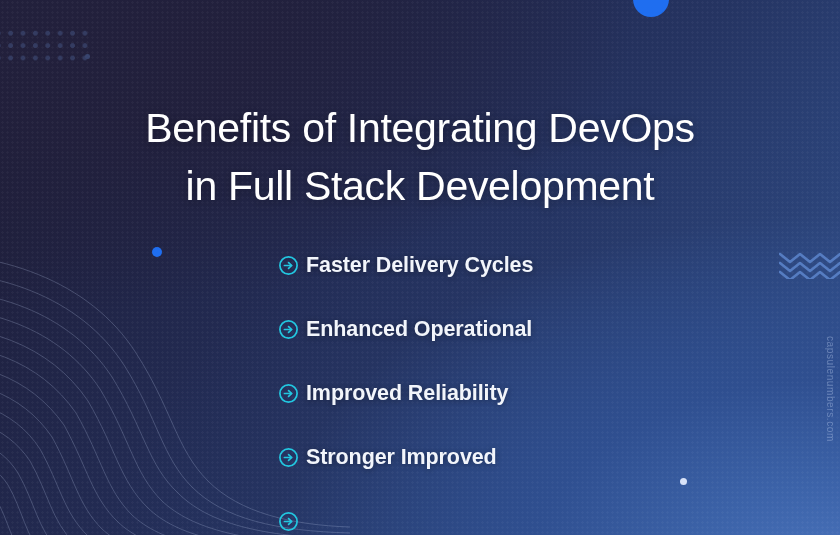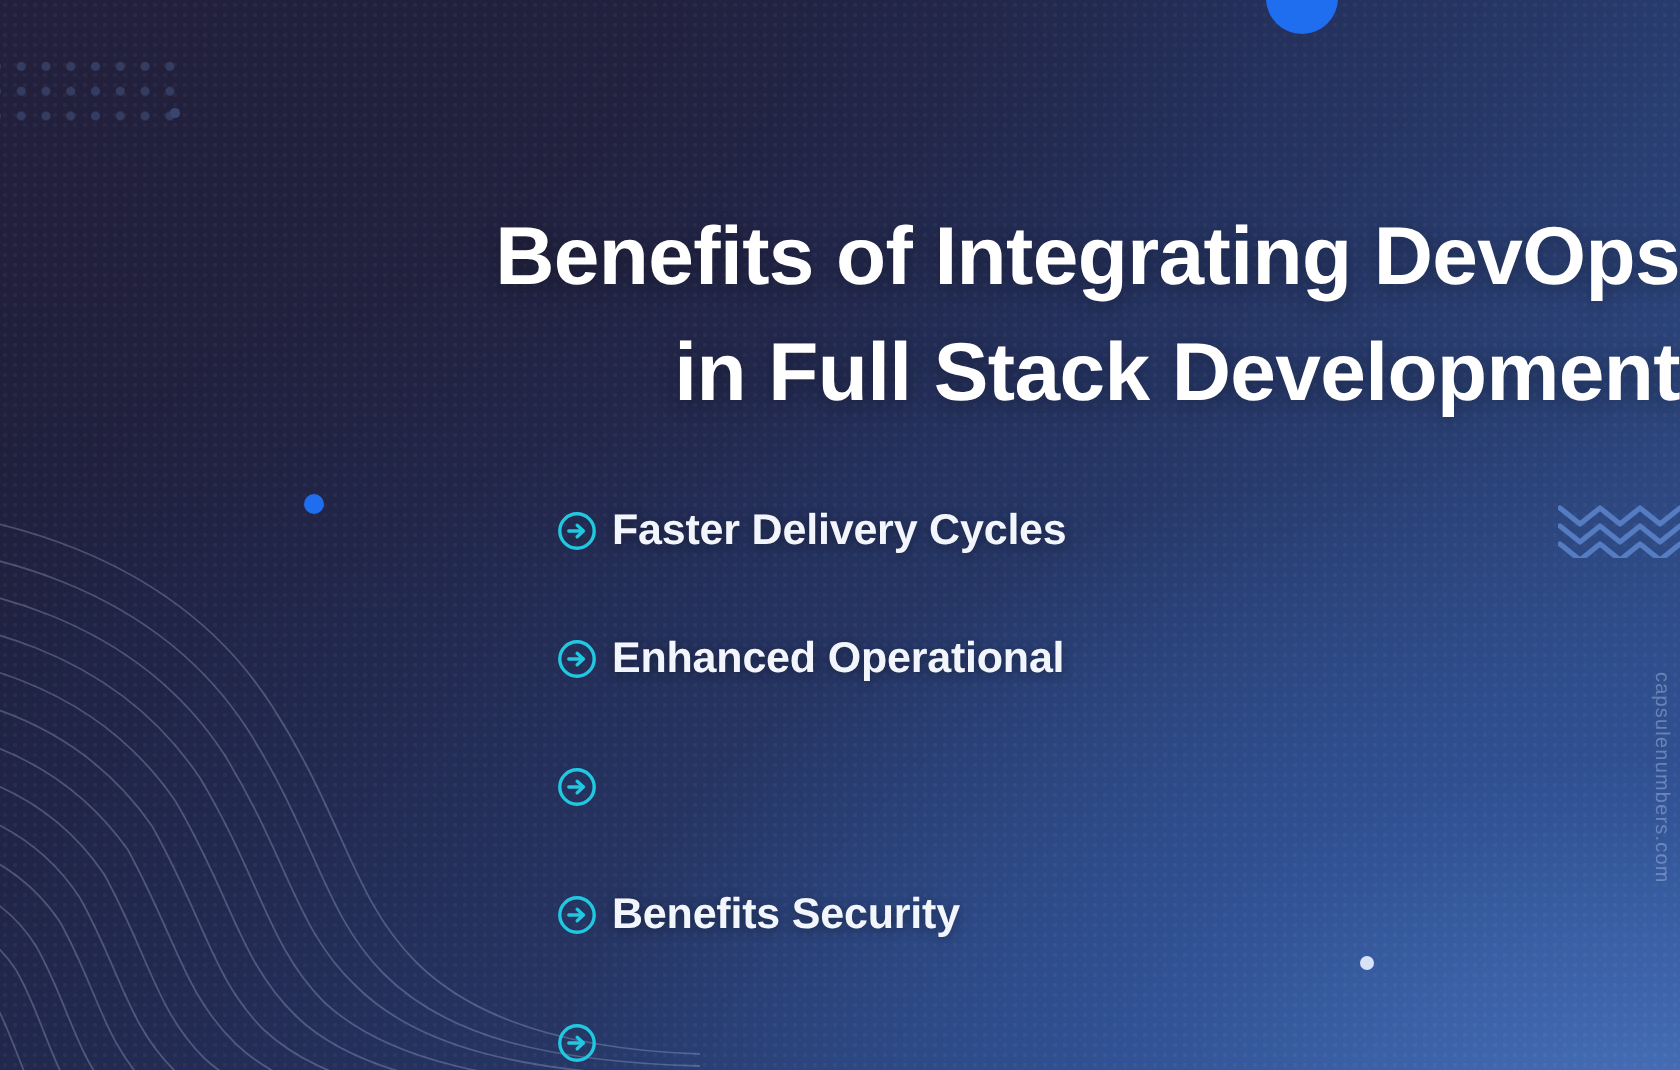--- a/index.html
+++ b/index.html
@@ -107,25 +107,25 @@
     border-radius: 50%;
     background: rgba(230,238,255,0.92);
   }
 
   
   .title {
     position: absolute;
     left: 0;
     right: 0;
     top: 72px;
-    text-align: right;
+    text-align: center;
     color: #ffffff;
     font-size: 41px;
     line-height: 58px;
-    font-weight: 700;
+    font-weight: 400;
     letter-spacing: -0.3px;
     text-shadow: 0 2px 10px rgba(0,0,0,0.28);
     white-space: pre-line;
   }
 
   
   .bullets {
     position: absolute;
     left: 278px;
     top: 243px;
@@ -250,31 +250,32 @@
     </div>
 
     <div class="bullet-row">
       <span class="bullet-icon">
         <svg width="21" height="21" viewBox="0 0 21 21" fill="none" xmlns="http://www.w3.org/2000/svg">
           <circle cx="10.5" cy="10.5" r="8.6" stroke="#22c7e0" stroke-width="1.7"></circle>
           <path d="M6.4 10.5 H13.4" stroke="#22c7e0" stroke-width="1.7" stroke-linecap="round"></path>
           <path d="M10.6 7.6 L13.7 10.5 L10.6 13.4" stroke="#22c7e0" stroke-width="1.7" stroke-linecap="round" stroke-linejoin="round"></path>
         </svg>
       </span>
-    </div>
-
-    <div class="bullet-row">
-      <span class="bullet-icon">
-        <svg width="21" height="21" viewBox="0 0 21 21" fill="none" xmlns="http://www.w3.org/2000/svg">
-          <circle cx="10.5" cy="10.5" r="8.6" stroke="#22c7e0" stroke-width="1.7"></circle>
-          <path d="M6.4 10.5 H13.4" stroke="#22c7e0" stroke-width="1.7" stroke-linecap="round"></path>
-          <path d="M10.6 7.6 L13.7 10.5 L10.6 13.4" stroke="#22c7e0" stroke-width="1.7" stroke-linecap="round" stroke-linejoin="round"></path>
-        </svg>
-      </span>
-      <span class="bullet-label">Benefits Security</span>
+      <span class="bullet-label">Improved Reliability</span>
+    </div>
+
+    <div class="bullet-row">
+      <span class="bullet-icon">
+        <svg width="21" height="21" viewBox="0 0 21 21" fill="none" xmlns="http://www.w3.org/2000/svg">
+          <circle cx="10.5" cy="10.5" r="8.6" stroke="#22c7e0" stroke-width="1.7"></circle>
+          <path d="M6.4 10.5 H13.4" stroke="#22c7e0" stroke-width="1.7" stroke-linecap="round"></path>
+          <path d="M10.6 7.6 L13.7 10.5 L10.6 13.4" stroke="#22c7e0" stroke-width="1.7" stroke-linecap="round" stroke-linejoin="round"></path>
+        </svg>
+      </span>
+      <span class="bullet-label">Stronger Improved</span>
     </div>
 
     <div class="bullet-row">
       <span class="bullet-icon">
         <svg width="21" height="21" viewBox="0 0 21 21" fill="none" xmlns="http://www.w3.org/2000/svg">
           <circle cx="10.5" cy="10.5" r="8.6" stroke="#22c7e0" stroke-width="1.7"></circle>
           <path d="M6.4 10.5 H13.4" stroke="#22c7e0" stroke-width="1.7" stroke-linecap="round"></path>
           <path d="M10.6 7.6 L13.7 10.5 L10.6 13.4" stroke="#22c7e0" stroke-width="1.7" stroke-linecap="round" stroke-linejoin="round"></path>
         </svg>
       </span>

